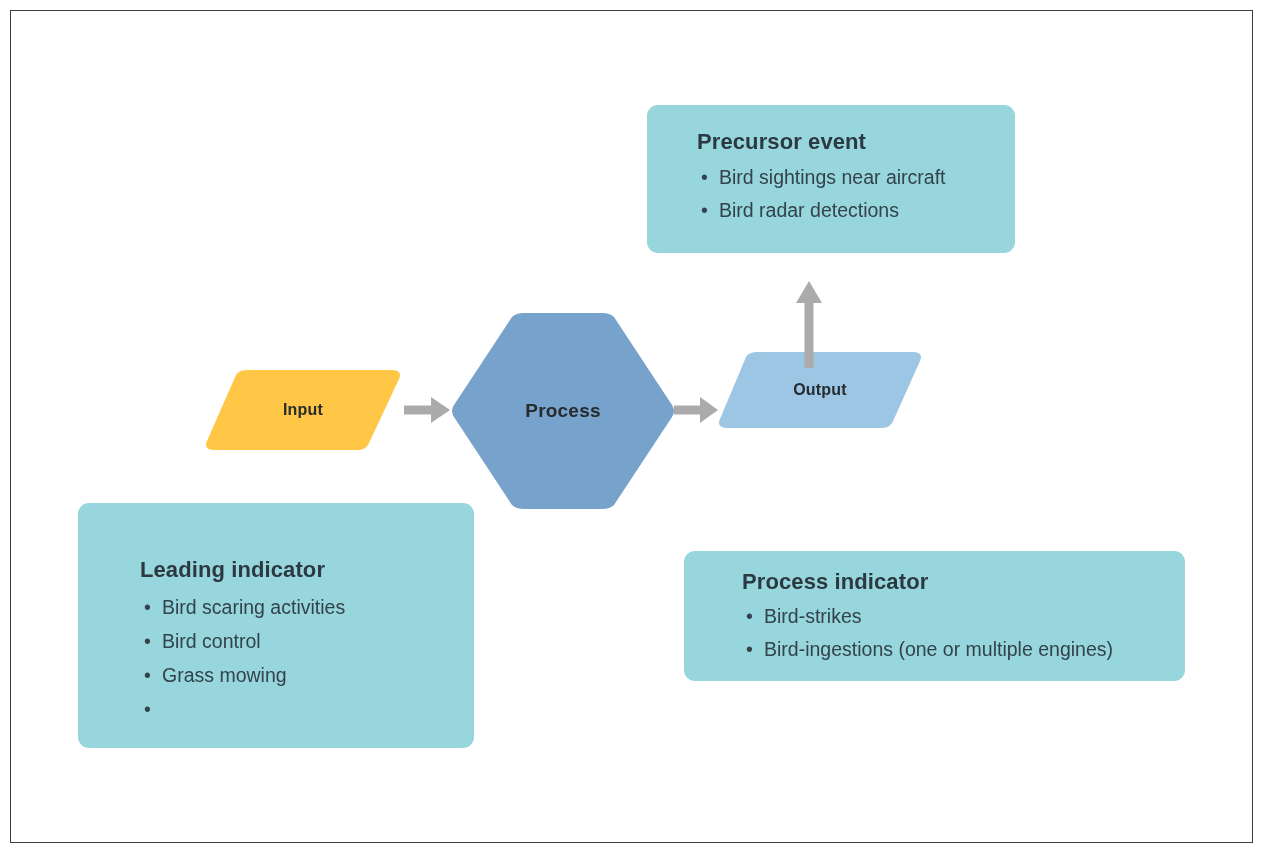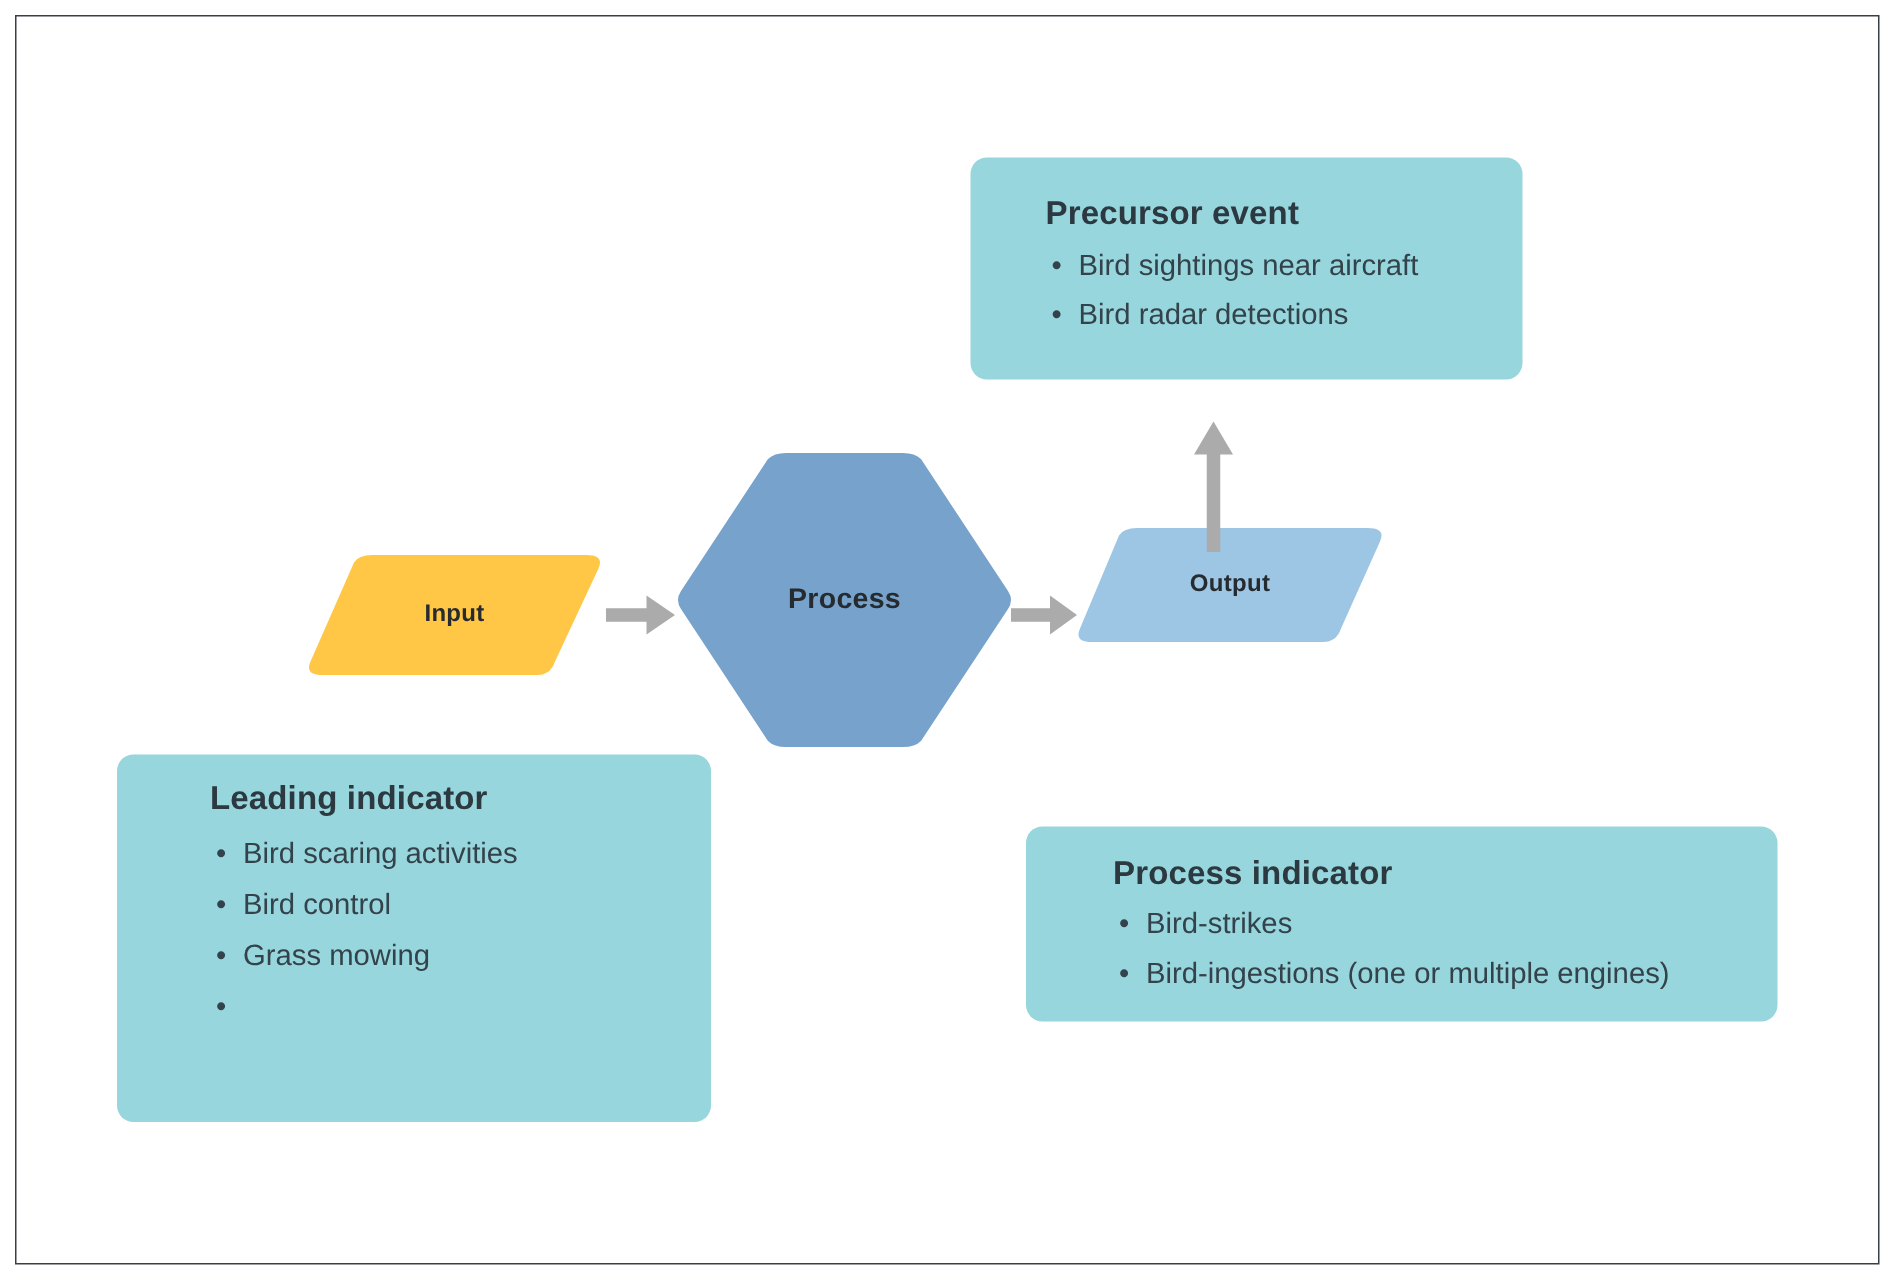--- a/index.html
+++ b/index.html
@@ -78,21 +78,21 @@
     padding: 24px 0 0 50px;
   }
   #precursor-box .info-title { margin-bottom: 6px; }
   #precursor-box .info-list li { line-height: 33px; }
 
   #leading-box {
     left: 78px;
     top: 503px;
     width: 396px;
     height: 245px;
-    padding: 16px 0 0 62px;
+    padding: 54px 0 0 62px;
   }
   #leading-box .info-title { margin-bottom: 7px; }
   #leading-box .info-list li { line-height: 34px; }
 
   #lagging-box {
     left: 684px;
     top: 551px;
     width: 501px;
     height: 130px;
     padding: 18px 0 0 58px;
@@ -118,21 +118,21 @@
     align-items: center;
     justify-content: center;
     font-size: 16px;
     font-weight: bold;
     color: #262b30;
     letter-spacing: 0.2px;
     pointer-events: none;
   }
 
   #input-shape  { left: 203px; top: 370px; width: 200px; height: 80px; }
-  #process-shape{ left: 450px; top: 302px; width: 226px; height: 196px; }
+  #process-shape{ left: 450px; top: 313px; width: 226px; height: 196px; }
   #output-shape { left: 716px; top: 352px; width: 208px; height: 76px; }
 
   #process-shape .flow-label { font-size: 19px; }
 
   
   .arrow {
     position: absolute;
   }
   .arrow svg { display: block; }
 

